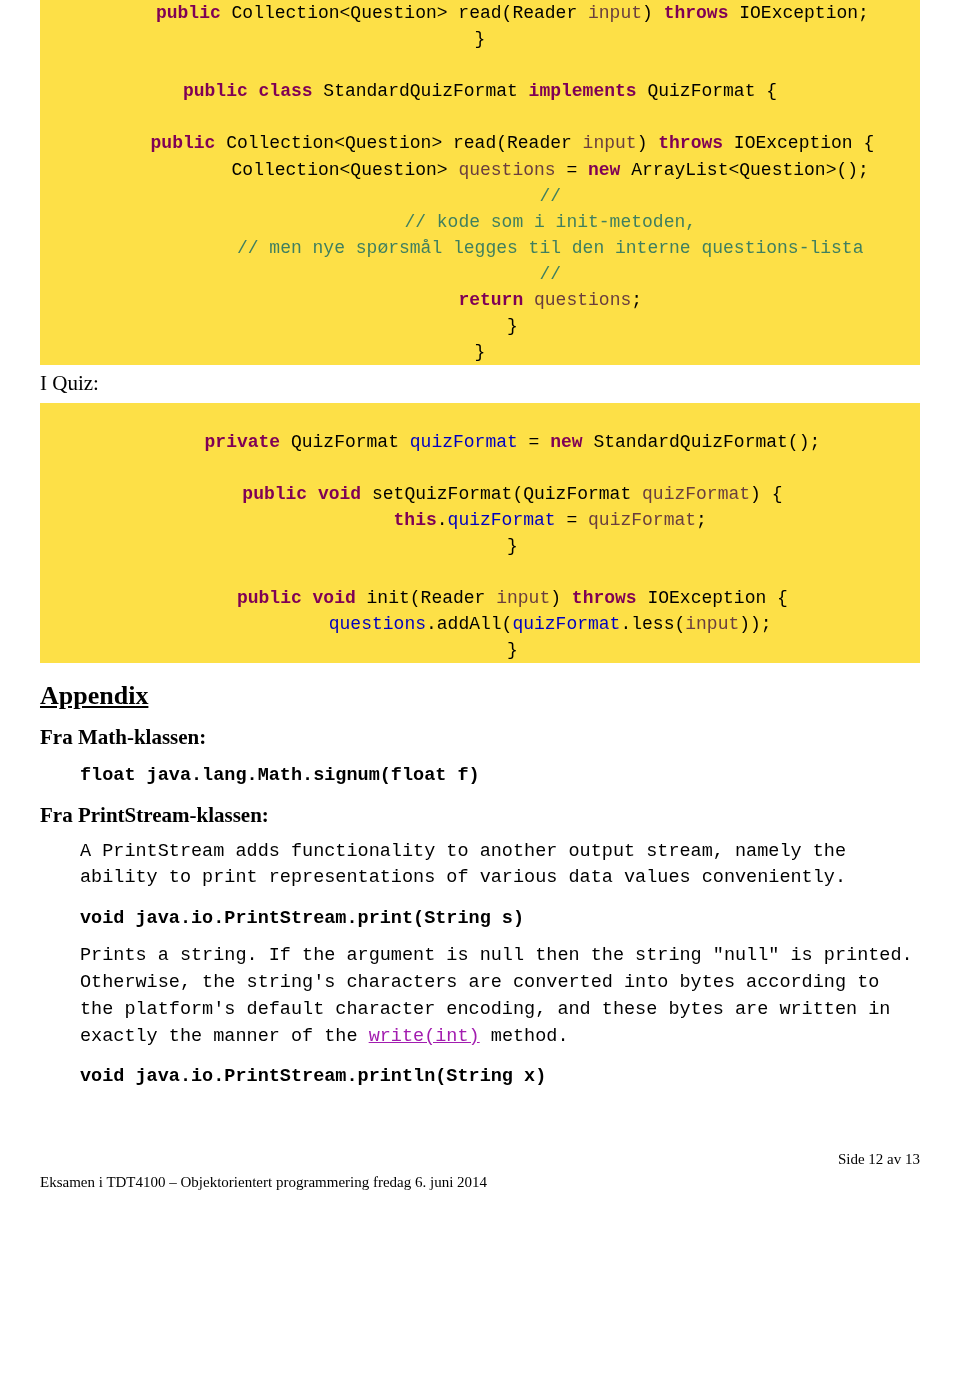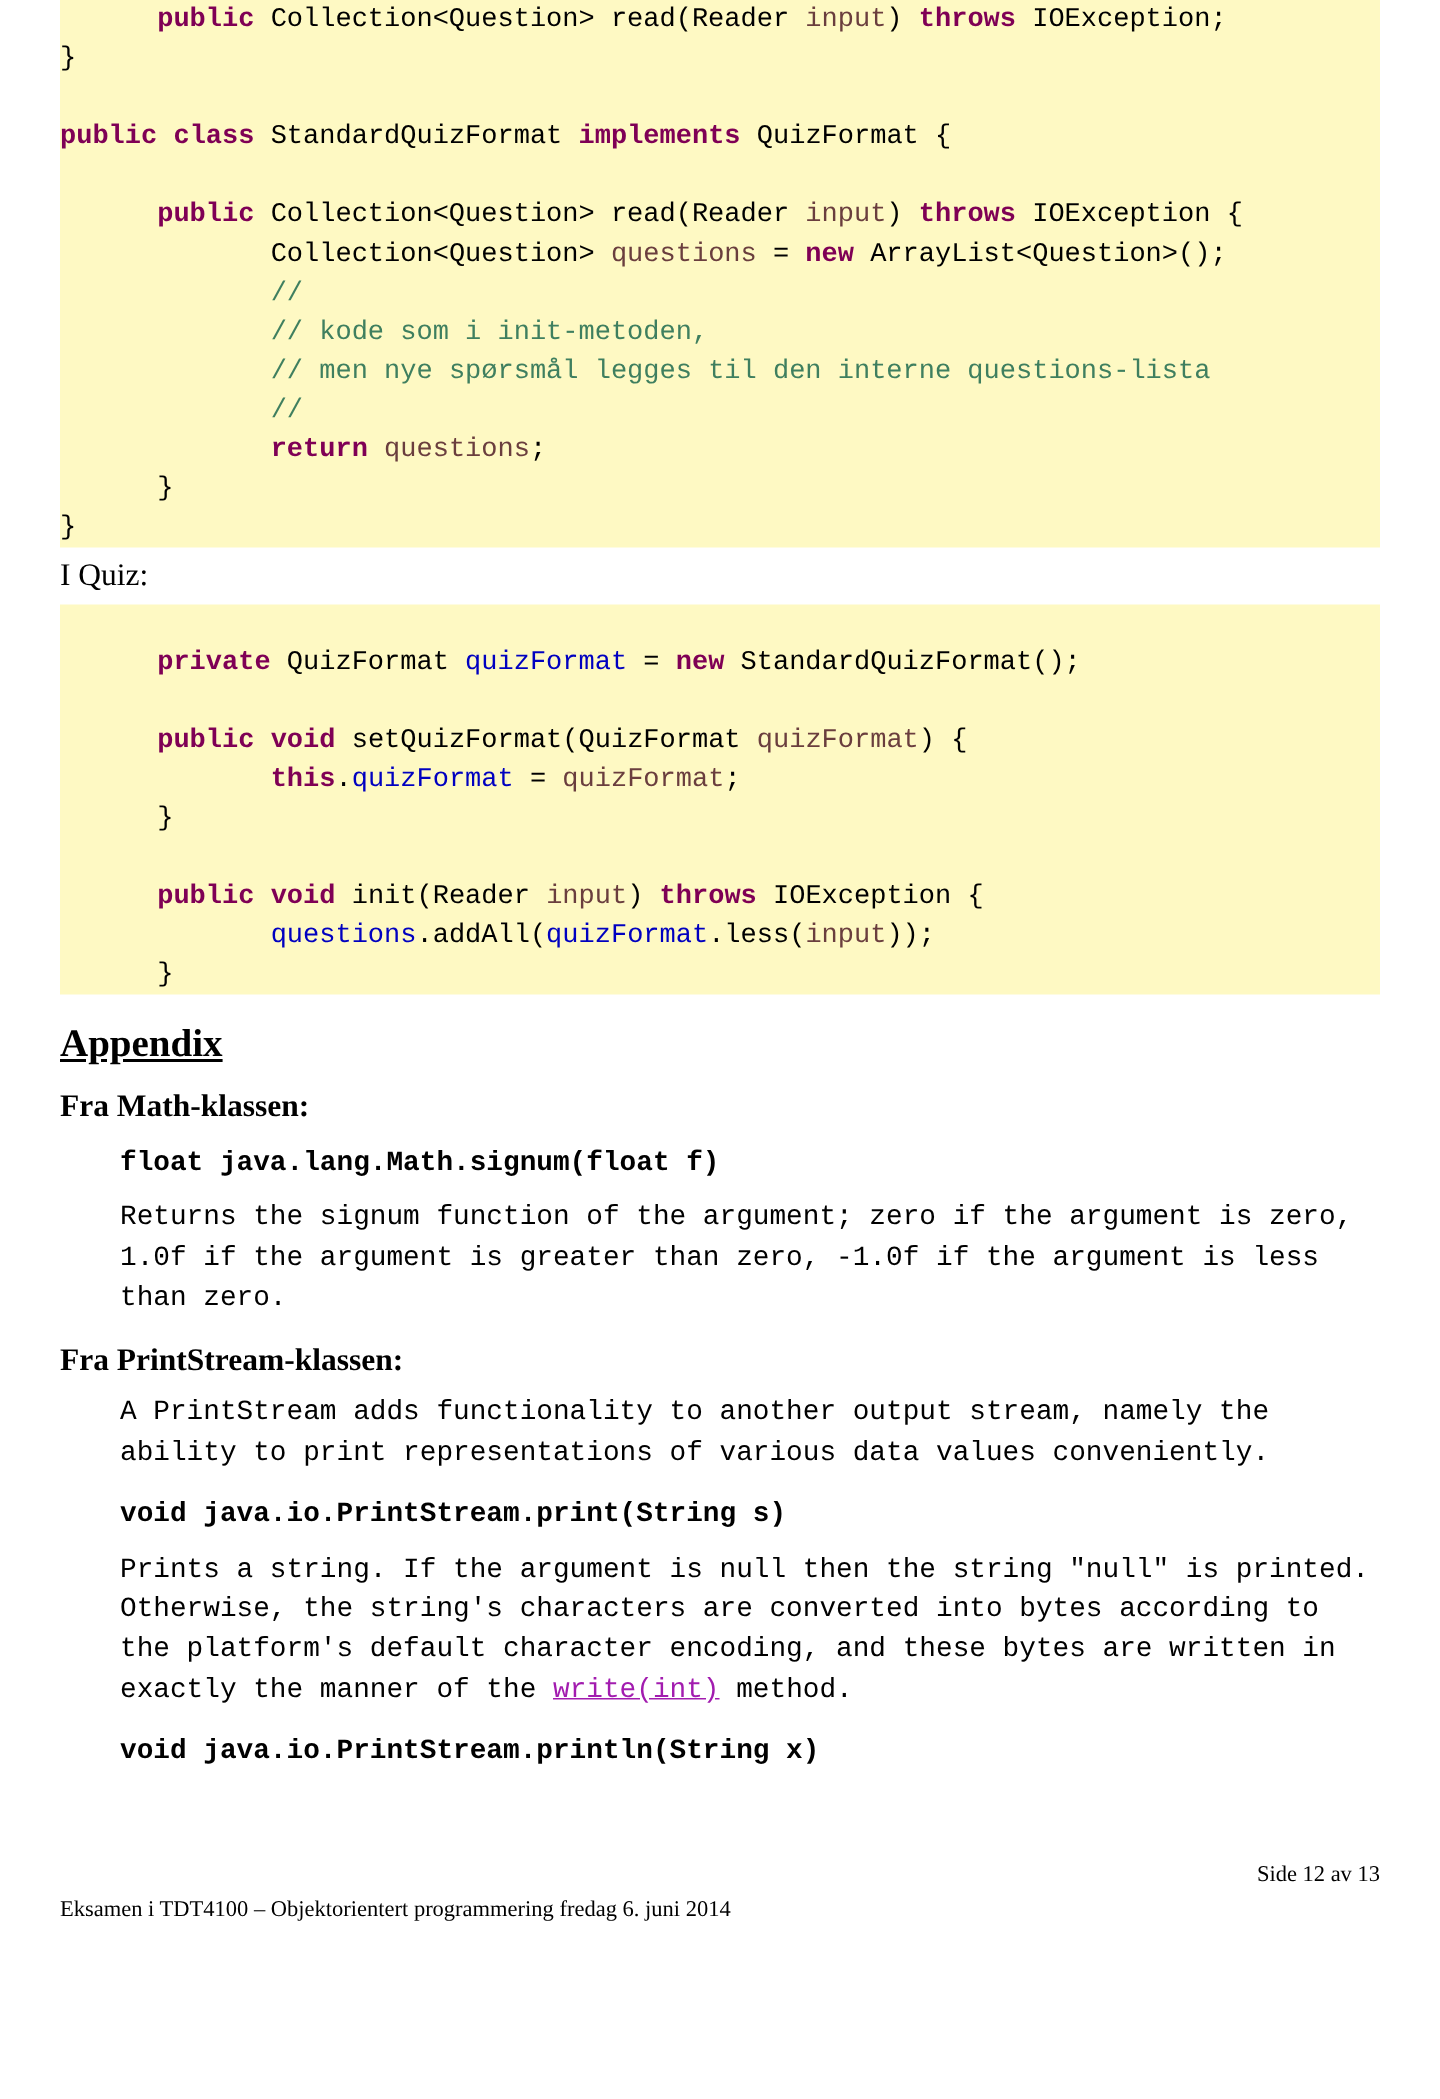--- a/index.html
+++ b/index.html
@@ -8,27 +8,28 @@
     background: #ffffff;
     font-family: "Times New Roman", Times, serif;
     width: 960px;
     color: #000;
   }
   .page {
     padding: 0 40px 40px 40px;
     box-sizing: border-box;
   }
   .code-block {
-    background: #fef9c3;
+    background: #fde047;
     font-family: Consolas, "Courier New", monospace;
     font-size: 18px;
     line-height: 1.45;
     white-space: pre;
     padding: 0;
     color: #000;
+    text-align: center;
   }
   .kw  { color: #7f0055; font-weight: bold; }
   .cmt { color: #3f7f5f; }
   .fld { color: #0000c0; }
   .var { color: #6a3e3e; }
 
   .body-text {
     font-size: 21px;
     line-height: 1.2;
   }
@@ -107,21 +108,20 @@
       <span class="kw">public</span><span> </span><span class="kw">void</span><span> init(Reader </span><span class="var">input</span><span>) </span><span class="kw">throws</span><span> IOException {</span>
              <span class="fld">questions</span><span>.addAll(</span><span class="fld">quizFormat</span><span>.less(</span><span class="var">input</span><span>));</span>
       <span>}</span></div>
 
   <h2 class="appendix">Appendix</h2>
 
   <div class="subhead body-text">Fra Math-klassen:</div>
 
   <div class="indent">
     <div class="mono sig">float java.lang.Math.signum(float f)</div>
-    <div class="mono desc">Returns the signum function of the argument; zero if the argument is zero, 1.0f if the argument is greater than zero, -1.0f if the argument is less than zero.</div>
   </div>
 
   <div class="subhead body-text">Fra PrintStream-klassen:</div>
 
   <div class="indent">
     <div class="mono desc">A PrintStream adds functionality to another output stream, namely the ability to print representations of various data values conveniently.</div>
 
     <div class="mono sig">void java.io.PrintStream.print(String s)</div>
     <div class="mono desc"><span>Prints a string. If the argument is null then the string "null" is printed. Otherwise, the string's characters are converted into bytes according to the platform's default character encoding, and these bytes are written in exactly the manner of the </span><span class="link">write(int)</span><span> method.</span></div>
 

